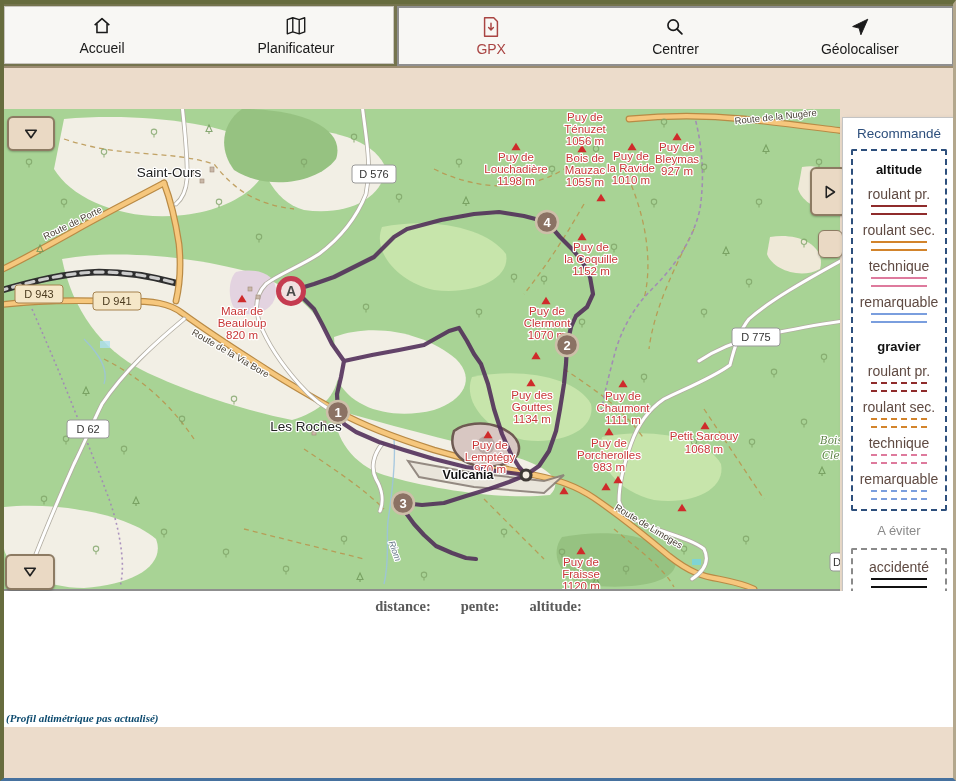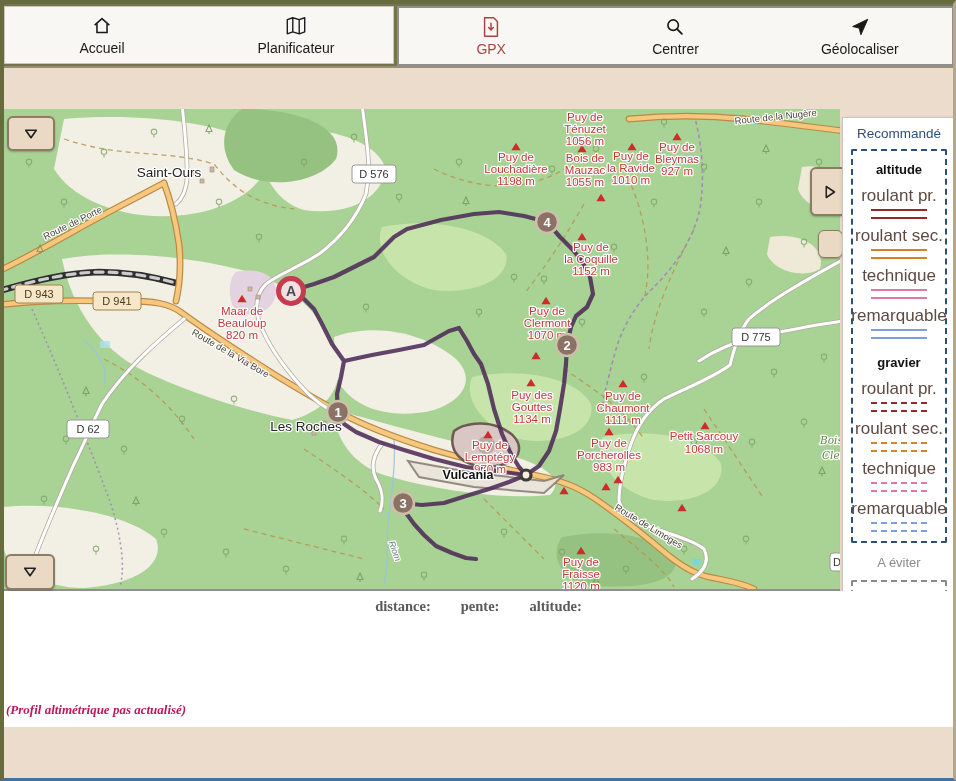--- a/index.html
+++ b/index.html
@@ -31,32 +31,32 @@
   .btn-right{left:806px;top:163px;width:33px;height:45px;}
   .btn-mini{left:814px;top:226px;width:23px;height:26px;border-width:1px;}
   
   .legend{position:absolute;left:838px;top:113px;width:112px;background:#ffffff;border:1px solid #c4c4c4;
     box-shadow:4px 5px 7px rgba(0,0,0,.35);padding:8px 0 10px 0;display:flex;flex-direction:column;align-items:center;}
   .leg-title{font-size:13.5px;color:#2d4f7c;margin-bottom:8px;}
   .leg-box{width:92px;border:2px dashed #2d4f7c;border-radius:2px;display:flex;flex-direction:column;align-items:center;padding:7px 0 9px 0;}
   .leg-box.gray{border-color:#8a8a8a;margin-top:6px;}
   .leg-head{font-size:13px;font-weight:bold;color:#111;margin:4px 0 2px 0;}
   .leg-item{display:flex;flex-direction:column;align-items:center;margin-top:7px;}
-  .leg-item span{font-size:17px;color:#5f4a42;}
+  .leg-item span{font-size:14px;color:#5f4a42;}
   .dline{width:56px;height:6px;border-top:2px solid;border-bottom:2px solid;margin-top:3px;}
   .dline.dash{border-top-style:dashed;border-bottom-style:dashed;}
   .c-red{border-color:#8f2b2b;} .c-org{border-color:#d2842c;} .c-pnk{border-color:#de7a9d;}
   .c-blu{border-color:#7a9ede;} .c-blk{border-color:#111111;} .c-grn{border-color:#9dc26b;}
   .leg-avoid{font-size:13px;color:#8a8a8a;margin:12px 0 4px 0;}
   .leg-details{font-size:13px;color:#222;text-decoration:underline;margin-top:14px;cursor:pointer;}
   
   .profile{position:absolute;top:587px;left:0;width:100%;height:136px;background:#ffffff;font-family:Liberation Serif, serif;}
   .prof-head{display:flex;justify-content:center;gap:30px;padding-top:7px;}
   .prof-head span{font-size:14.5px;font-weight:bold;color:#5a5a5a;}
-  .prof-note{position:absolute;left:2px;bottom:9px;font-size:13px;font-style:italic;font-weight:bold;color:#be185d;}
+  .prof-note{position:absolute;left:2px;bottom:3px;font-size:11px;font-style:italic;font-weight:bold;color:#0c4a6e;}
 </style>
 </head>
 <body>
 
 <div class="page">
 
   <div class="toolbar">
     <div class="tb-card tb-left">
       <div class="tb-item">
         <svg width="22" height="22" viewBox="0 0 24 24">

